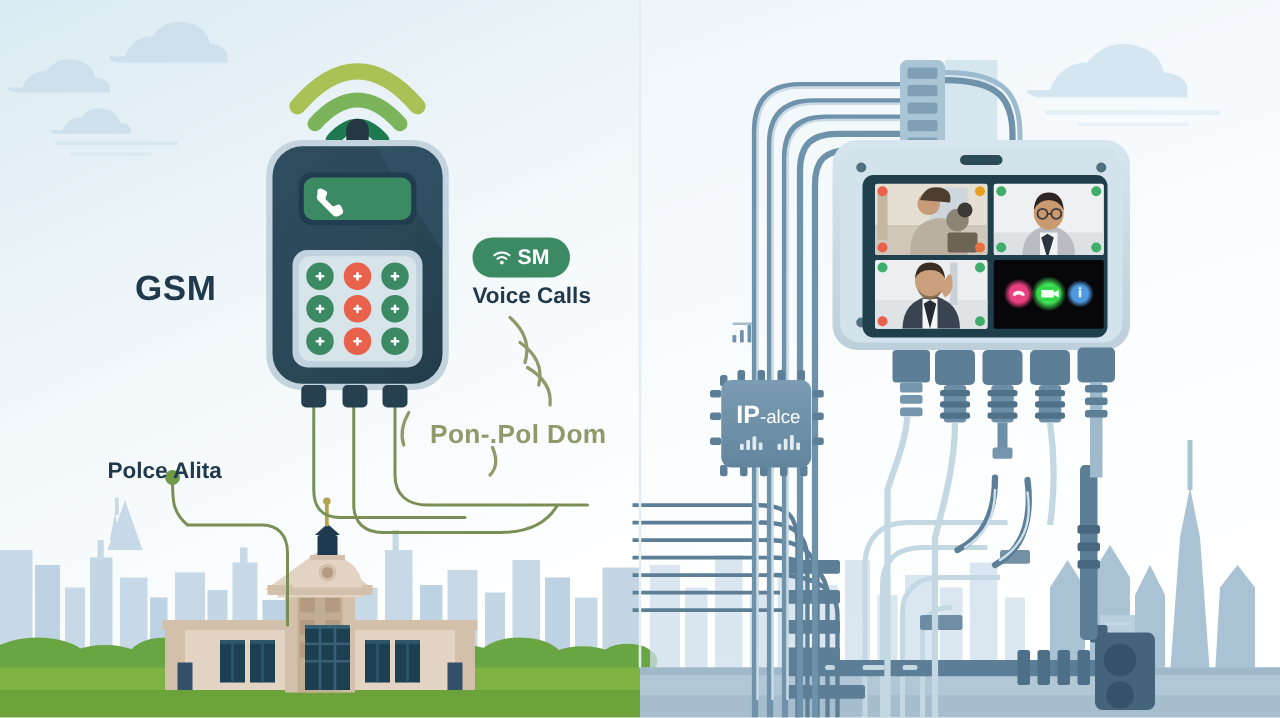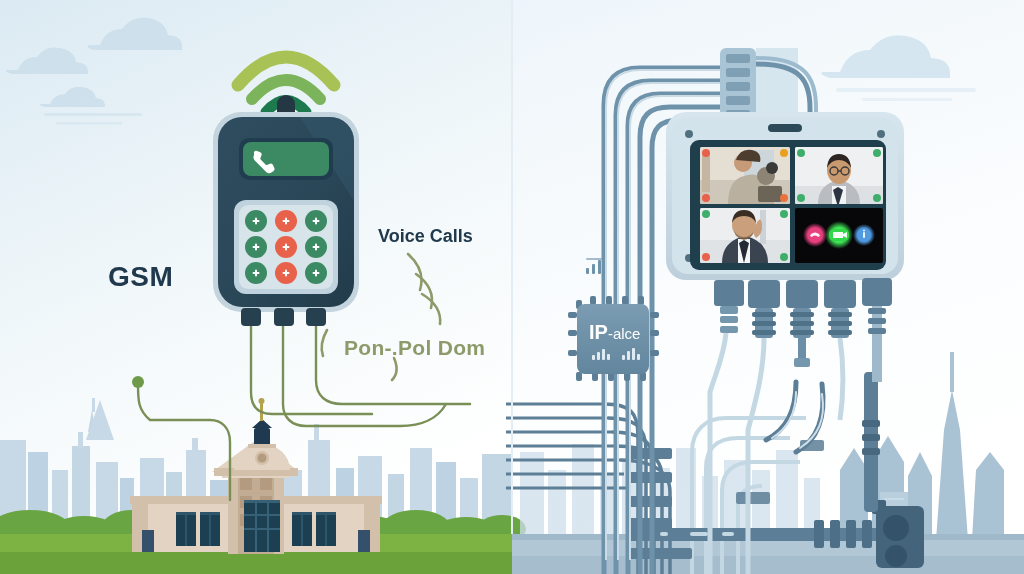--- a/index.html
+++ b/index.html
@@ -17,21 +17,20 @@
     font-family:"Liberation Sans", sans-serif;
     white-space:nowrap;
     user-select:none;
   }
 
   
   .gsm-title {
     left:108px; top:215px;
     font-size:28px; font-weight:700; letter-spacing:.5px;
     color:#20394d;
-    margin-top:46px;
   }
   .badge {
     position:absolute;
     display:flex; align-items:center; justify-content:center;
     gap:5px;
     border-radius:16px;
     color:#ffffff;
     font-size:17px; font-weight:600;
     padding:6px 16px;
   }
@@ -642,22 +641,33 @@
         <rect x="868" y="328" width="18" height="6" rx="2"></rect>
       </g>
     </g>
   </g>
 
   <rect x="511" y="0" width="2" height="534" fill="#e3edf3"></rect>
 </svg>
 
 <div class="lbl gsm-title">GSM</div>
 
+<div class="badge badge-green badge-voice">
+  <span style="display:inline-block;width:15px;height:11px;position:relative;">
+    <svg width="15" height="11" viewBox="0 0 15 11">
+      <path d="M1.5,3.2 a9,9 0 0 1 12,0" fill="none" stroke="#ffffff" stroke-width="1.7" stroke-linecap="round"></path>
+      <path d="M4,6 a5.5,5.5 0 0 1 7,0" fill="none" stroke="#ffffff" stroke-width="1.7" stroke-linecap="round"></path>
+      <circle cx="7.5" cy="9" r="1.5" fill="#ffffff"></circle>
+    </svg>
+  </span>
+  <span>SM</span>
+</div>
 <div class="badge-caption cap-voice">Voice Calls</div>
 
+<div class="badge-caption cap-duia">Polce Alita</div>
 
 <div class="lbl pon-pol">Pon-.Pol Dom</div>
 
 <div class="lbl ip-alce">
   <span>IP</span><span class="sub">-alce</span>
 </div>
 
 </div>
 
 </body></html>

